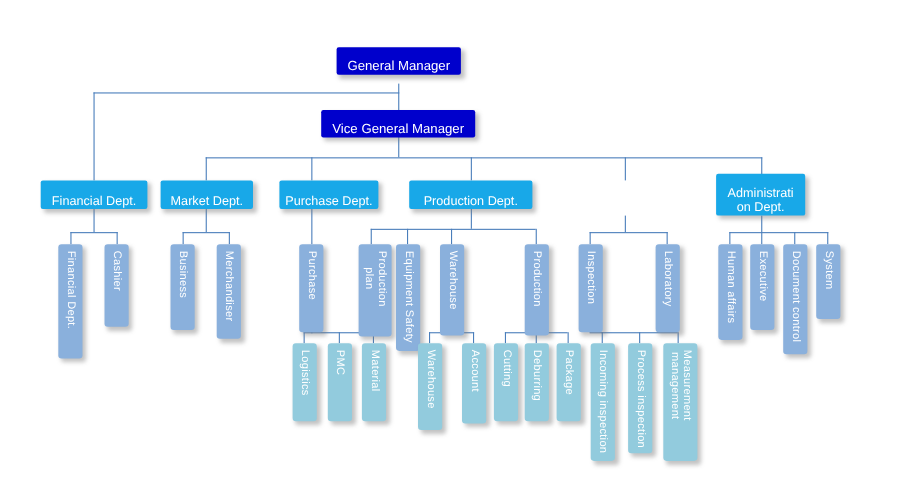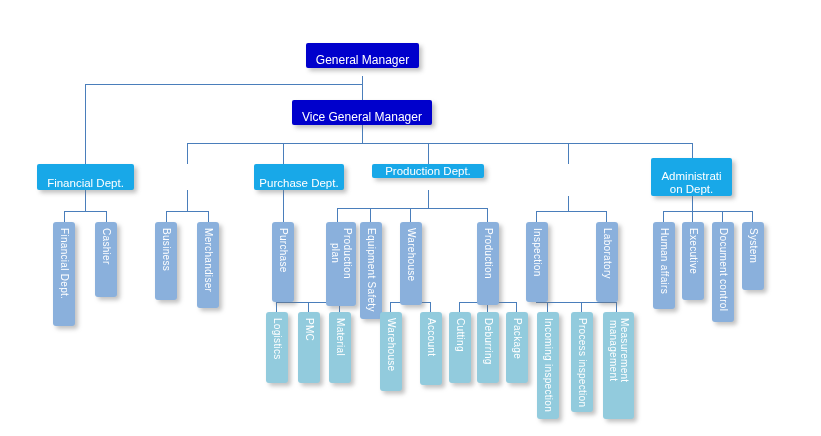--- a/index.html
+++ b/index.html
@@ -166,26 +166,29 @@
   </div>
 
   <div class="node t1" style="left:292px; top:100px; width:140px; height:25px;">
     <span class="htext">Vice General Manager</span>
   </div>
 
   <div class="node t2" style="left:37px; top:164px; width:97px; height:26px;">
     <span class="htext">Financial Dept.</span>
   </div>
 
+  <div class="node t2" style="left:146px; top:164px; width:84px; height:26px;">
+    <span class="htext">Market Dept.</span>
+  </div>
 
   <div class="node t2" style="left:254px; top:164px; width:90px; height:26px;">
     <span class="htext">Purchase Dept.</span>
   </div>
 
-  <div class="node t2" style="left:372px; top:164px; width:112px; height:14px;">
+  <div class="node t2" style="left:372px; top:164px; width:112px; height:26px;">
     <span class="htext">Production  Dept.</span>
   </div>
 
 
   <div class="node t2" style="left:651px; top:158px; width:81px; height:38px;">
     <span class="htext">Administrati
 on Dept.</span>
   </div>
 
   <div class="node t3 vert" style="left:53px; top:222px; width:22px; height:104px;">

